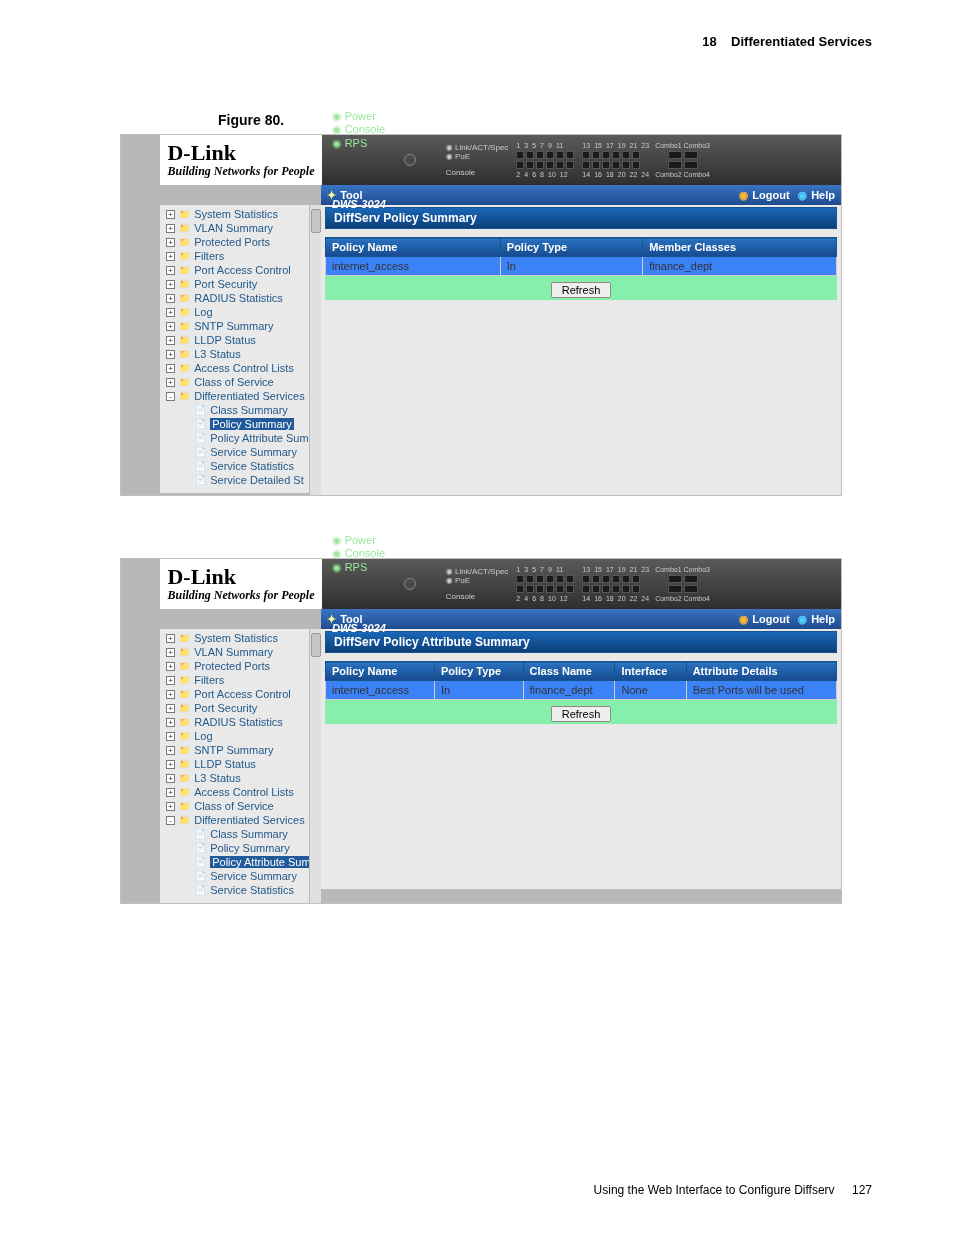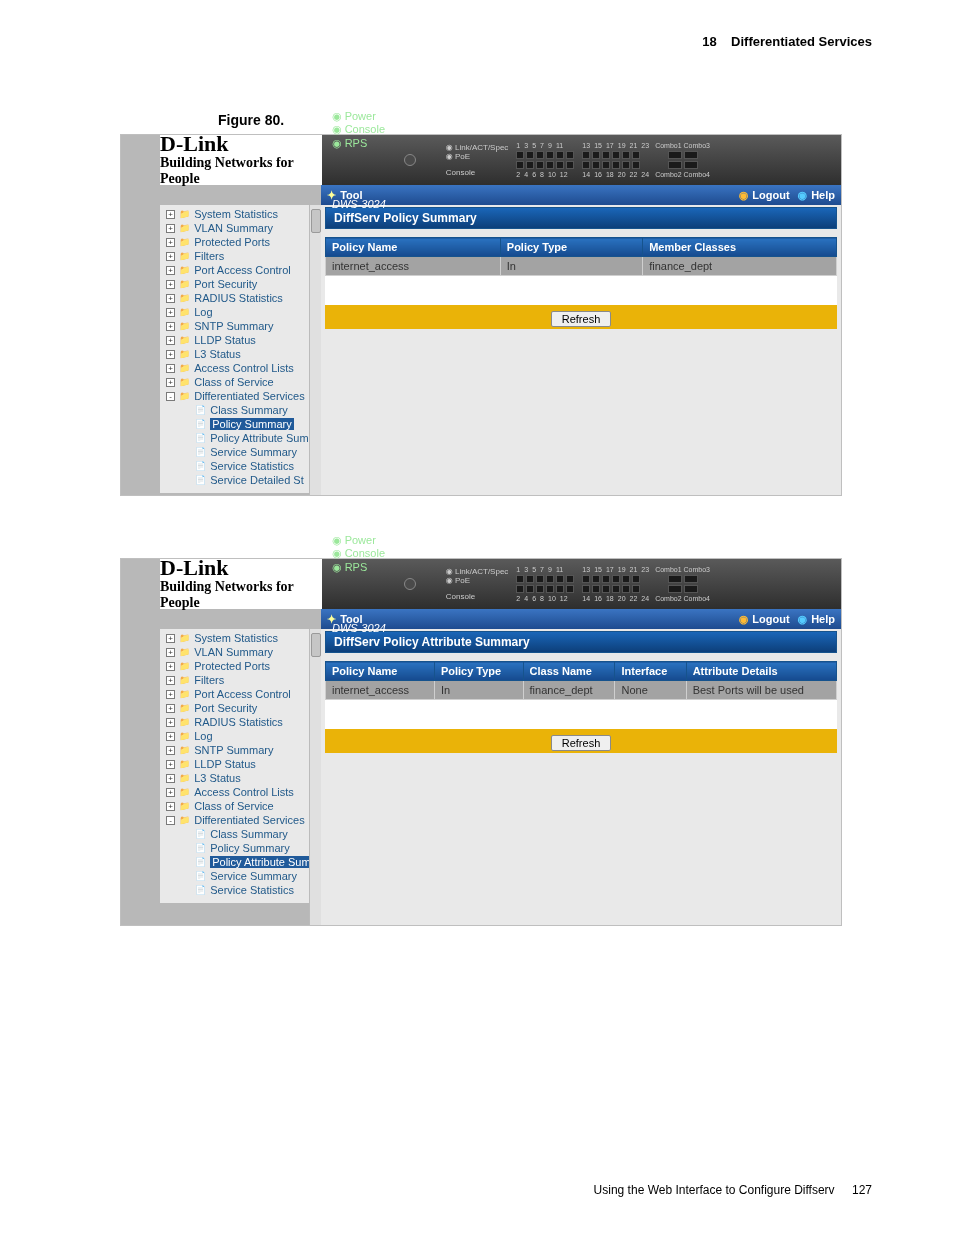--- a/index.html
+++ b/index.html
@@ -7,25 +7,25 @@
   .page-header { position: absolute; top: 34px; right: 82px; font-weight: bold; font-size: 13px; }
   .page-footer-text { position: absolute; bottom: 38px; right: 82px; font-size: 12px; }
   .page-footer-text .pagenum { margin-left: 14px; }
   .figure-label { font-weight: bold; font-size: 14px; margin: 18px 0 6px 218px; }
   .figure-block { margin: 0 76px 22px 120px; }
   .screenshot { border: 1px solid #bfbfbf; background: #b7b7b7; width: 722px; }
   .ui-shell { background: #b8b8b8; position: relative; padding-left: 39px; }
   .banner { display: flex; height: 50px; }
   .banner-logo { width: 162px; background: #fff; display: flex; align-items: center; justify-content: center; font-family: Georgia, 'Times New Roman', serif; }
   .banner-logo .brand { font-weight: bold; font-size: 22px; line-height: 1; }
-  .banner-logo .tag { font-size: 14px; font-weight: bold; }
+  .banner-logo .tag { font-size: 12px; font-weight: bold; font-style: italic; }
   .banner-right { flex: 1; background: linear-gradient(#5a5a5a,#2e2e2e); color: #fff; display: flex; align-items: center; font-size: 9px; position: relative; padding-left: 10px; }
   .banner-right .modelblock { display: flex; flex-direction: column; }
   .banner-right .modelblock .leds { font-size: 11px; color: #9be89b; line-height: 1.2; }
-  .banner-right .modelblock .model { font-weight: normal; font-style: italic; font-size: 11px; color: #fff; margin-top: 48px; }
+  .banner-right .modelblock .model { font-weight: bold; font-style: italic; font-size: 11px; color: #fff; margin-top: 48px; }
   .banner-right .statuscol { margin-left: 18px; font-size: 8px; line-height: 1.2; color: #ccc; display: flex; align-items: center; gap: 24px; }
   .statdot { display:inline-block; width:12px; height:12px; border-radius:50%; background:#4a4a4a; border:1px solid #888; margin-right:6px; }
   .portrow { display:flex; gap:2px; }
   .portrow span { width:8px; height:8px; background:#1a1a1a; border:1px solid #555; display:inline-block; }
   .portblock { display:flex; flex-direction:column; gap:2px; margin-left:8px; }
   .portlabels { font-size:7px; color:#ccc; display:flex; gap:4px; }
   .console-label { font-size:8px; color:#ccc; }
   .comboblock { margin-left:6px; display:flex; flex-direction:column; gap:2px; font-size:7px; color:#ccc; align-items:center; }
   .comboports { display:flex; gap:2px; }
   .comboports span { width:14px; height:8px; background:#1a1a1a; border:1px solid #555; display:inline-block; }
@@ -42,29 +42,29 @@
   .tree-item .exp { display:inline-block; width:9px; height:9px; border:1px solid #7a7a7a; background:#fff; font-size:8px; line-height:8px; text-align:center; color:#333; }
   .tree-item .exp.blank { border:none; background:none; }
   .tree-item .folder { color:#5a82b0; }
   .tree-item .doc { color:#8a8a8a; }
   .tree-item.selected span.label { background:#205a9a; color:#fff; padding:0 2px; }
   .main { flex:1; background:#e9e9e9; padding: 2px 4px 10px 4px; }
   .section-title { background: linear-gradient(#1a66b8,#0d3f7a); color:#fff; font-weight:bold; font-size:12px; padding: 3px 8px; border: 1px solid #16538d; }
   .content-box { background:#fff; border:0; margin-top:8px; }
   .data-table { width:100%; border-collapse: collapse; font-size:11px; }
   .data-table th { background: linear-gradient(#2a72c0,#154a8e); color:#fff; text-align:left; font-weight:bold; padding: 3px 6px; border:1px solid #16538d; }
-  .data-table td { background:#a3a3a3; padding: 3px 6px; border:1px solid #cfcfcf; color:#333; }
-  .refresh-row { text-align:center; padding: 6px 0 2px 0; background:#eab308;margin-top:29px; }
+  .data-table td { background:#3b82f6; padding: 3px 6px; border:1px solid #cfcfcf; color:#333; }
+  .refresh-row { text-align:center; padding: 6px 0 2px 0; background:#86efac; }
   .refresh-btn { font-size:11px; padding: 1px 10px; background:#efefef; border:1px solid #8a8a8a; border-radius:2px; cursor:pointer; }
   .scrollhint { position:absolute; right:0; top:0; bottom:0; width:12px; background:#e0e0e0; border-left:1px solid #bbb; }
   .scrollhint .thumb { position:absolute; left:1px; width:10px; height:24px; top:4px; background:#c6c6c6; border:1px solid #9a9a9a; border-radius:2px; }
   .sidebar-wrap { position:relative; }
   .sidebar-wrap .scrollhint { display:block; }
   .fig1 .main { height: 290px; }
-  .fig2 .main { height: 296px; }
+  .fig2 .main { height: 260px; }
 </style>
 </head>
 <body>
 
 <div class="page-header">
   <span>18</span>&nbsp;&nbsp;&nbsp;
   <span>Differentiated Services</span>
 </div>
 
 <div style="position:absolute; top:94px; left:0; width:954px;">

